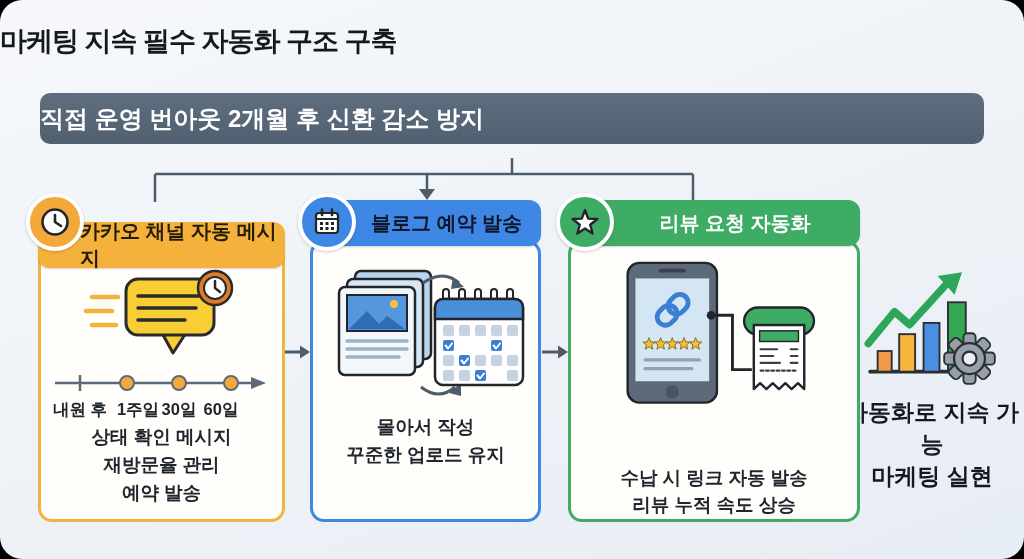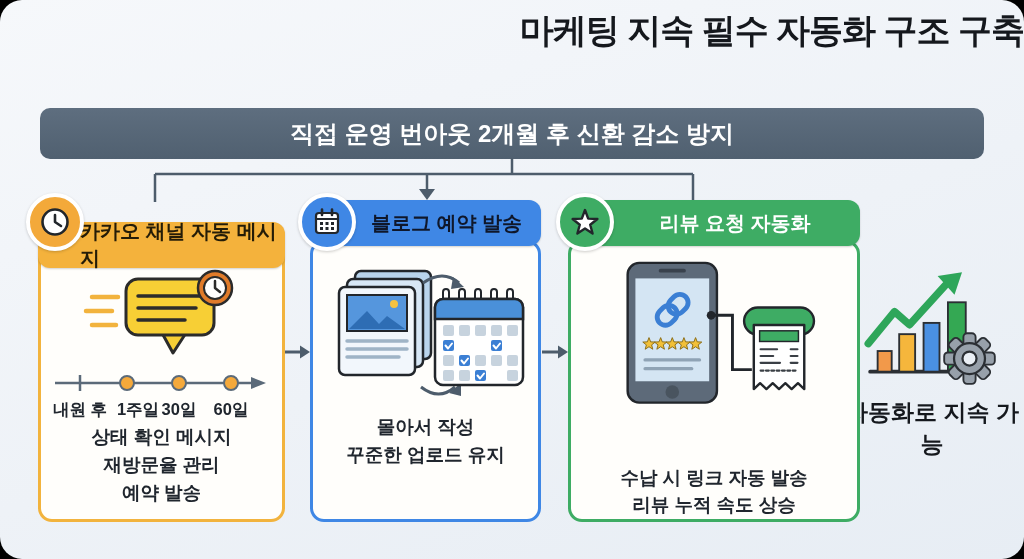--- a/index.html
+++ b/index.html
@@ -1,24 +1,24 @@
 <!DOCTYPE html>
 <html><head>
 <meta charset="utf-8">
 <style>
   html,body{margin:0;padding:0;}
   body{width:1024px;height:559px;background:#000;position:relative;overflow:hidden;
        font-family:"Liberation Sans","DejaVu Sans",sans-serif;}
   .panel{position:absolute;inset:0;border-radius:22px;overflow:hidden;
          background:linear-gradient(160deg,#f6f8fb 0%,#eef2f7 55%,#e7edf4 100%);}
-  .title{position:absolute;top:8px;left:0;right:0;text-align:right;
-         font-size:34px;font-weight:800;color:#15181d;letter-spacing:-1px;}
-  .banner{position:absolute;left:40px;top:108px;width:944px;height:51px;box-sizing:border-box;
+  .title{position:absolute;top:23px;left:0;right:0;text-align:left;
+         font-size:27px;font-weight:800;color:#15181d;letter-spacing:-1px;}
+  .banner{position:absolute;left:40px;top:93px;width:944px;height:51px;box-sizing:border-box;
           background:linear-gradient(#5e6e7f,#506070);border-radius:10px;
-          display:flex;align-items:center;justify-content:center;
+          display:flex;align-items:center;
           color:#ffffff;font-size:24px;font-weight:700;}
   .connectors{position:absolute;left:0;top:0;pointer-events:none;}
   .card{position:absolute;top:200px;height:322px;}
   .card .hd{position:absolute;left:0;right:0;top:0;height:46px;border-radius:12px;
             display:flex;align-items:center;justify-content:center;padding-left:42px;
             font-weight:800;font-size:20px;z-index:3;box-sizing:border-box;
             box-shadow:0 1px 2px rgba(0,0,0,.18);}
   .card .badge{position:absolute;left:-12px;top:-7px;width:58px;height:58px;border-radius:50%;
                border:4px solid #ffffff;display:flex;align-items:center;justify-content:center;
                z-index:4;box-sizing:border-box;box-shadow:0 1px 3px rgba(0,0,0,.2);}
@@ -97,21 +97,21 @@
         <polygon points="202,8 217,14 202,20" fill="#5b6a79"></polygon>
         <path d="M31 6 V22" stroke="#5b6a79" stroke-width="2.5"></path>
         <circle cx="78" cy="14" r="7" fill="#F5A93B" stroke="#5b6a79" stroke-width="2"></circle>
         <circle cx="130" cy="14" r="7" fill="#F5A93B" stroke="#5b6a79" stroke-width="2"></circle>
         <circle cx="182" cy="14" r="7" fill="#F5A93B" stroke="#5b6a79" stroke-width="2"></circle>
       </svg>
       <div class="tl-labels">
         <span style="left:31px">내원 후</span>
         <span style="left:89px">1주일</span>
         <span style="left:130px">30일</span>
-        <span style="left:182px">60일</span>
+        <span style="left:172px">60일</span>
       </div>
       <div class="tx" style="margin-top:2px;">
         <div>상태 확인 메시지</div>
         <div>재방문율 관리</div>
         <div>예약 발송</div>
       </div>
     </div>
   </div>
 
   <div class="card c2" style="left:310px;width:231px;">
@@ -274,16 +274,17 @@
           <rect x="-27" y="-6.5" width="54" height="13" rx="4" transform="rotate(45)"></rect>
           <rect x="-27" y="-6.5" width="54" height="13" rx="4" transform="rotate(90)"></rect>
           <rect x="-27" y="-6.5" width="54" height="13" rx="4" transform="rotate(135)"></rect>
         </g>
         <circle r="16.5" fill="#97a0aa" stroke="#2b2f34" stroke-width="2.4"></circle>
         <circle r="7.5" fill="#eaeff5" stroke="#2b2f34" stroke-width="2.4"></circle>
       </g>
     </svg>
     <div class="outcome-text">
       <div>자동화로 지속 가능</div>
+      <div>마케팅 실현</div>
     </div>
   </div>
 
 </div>
 
 </body></html>

